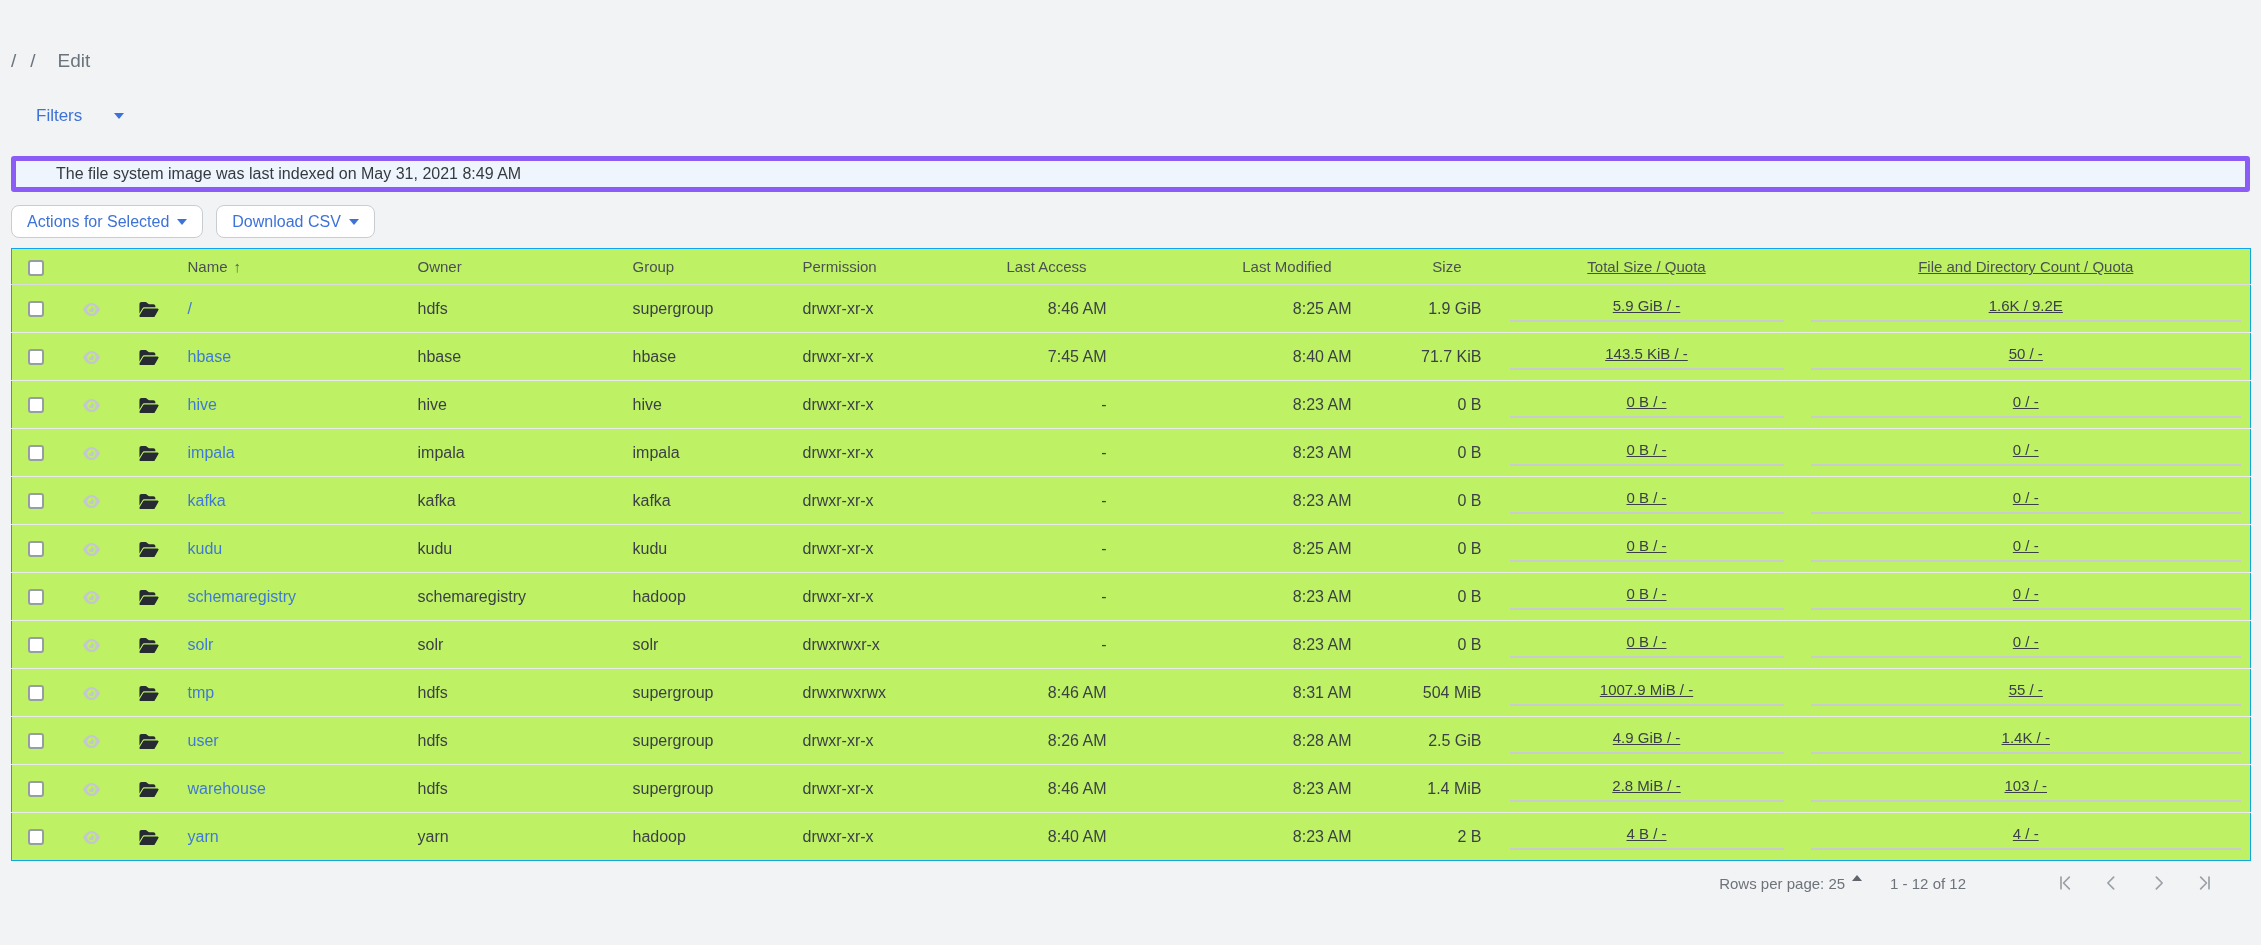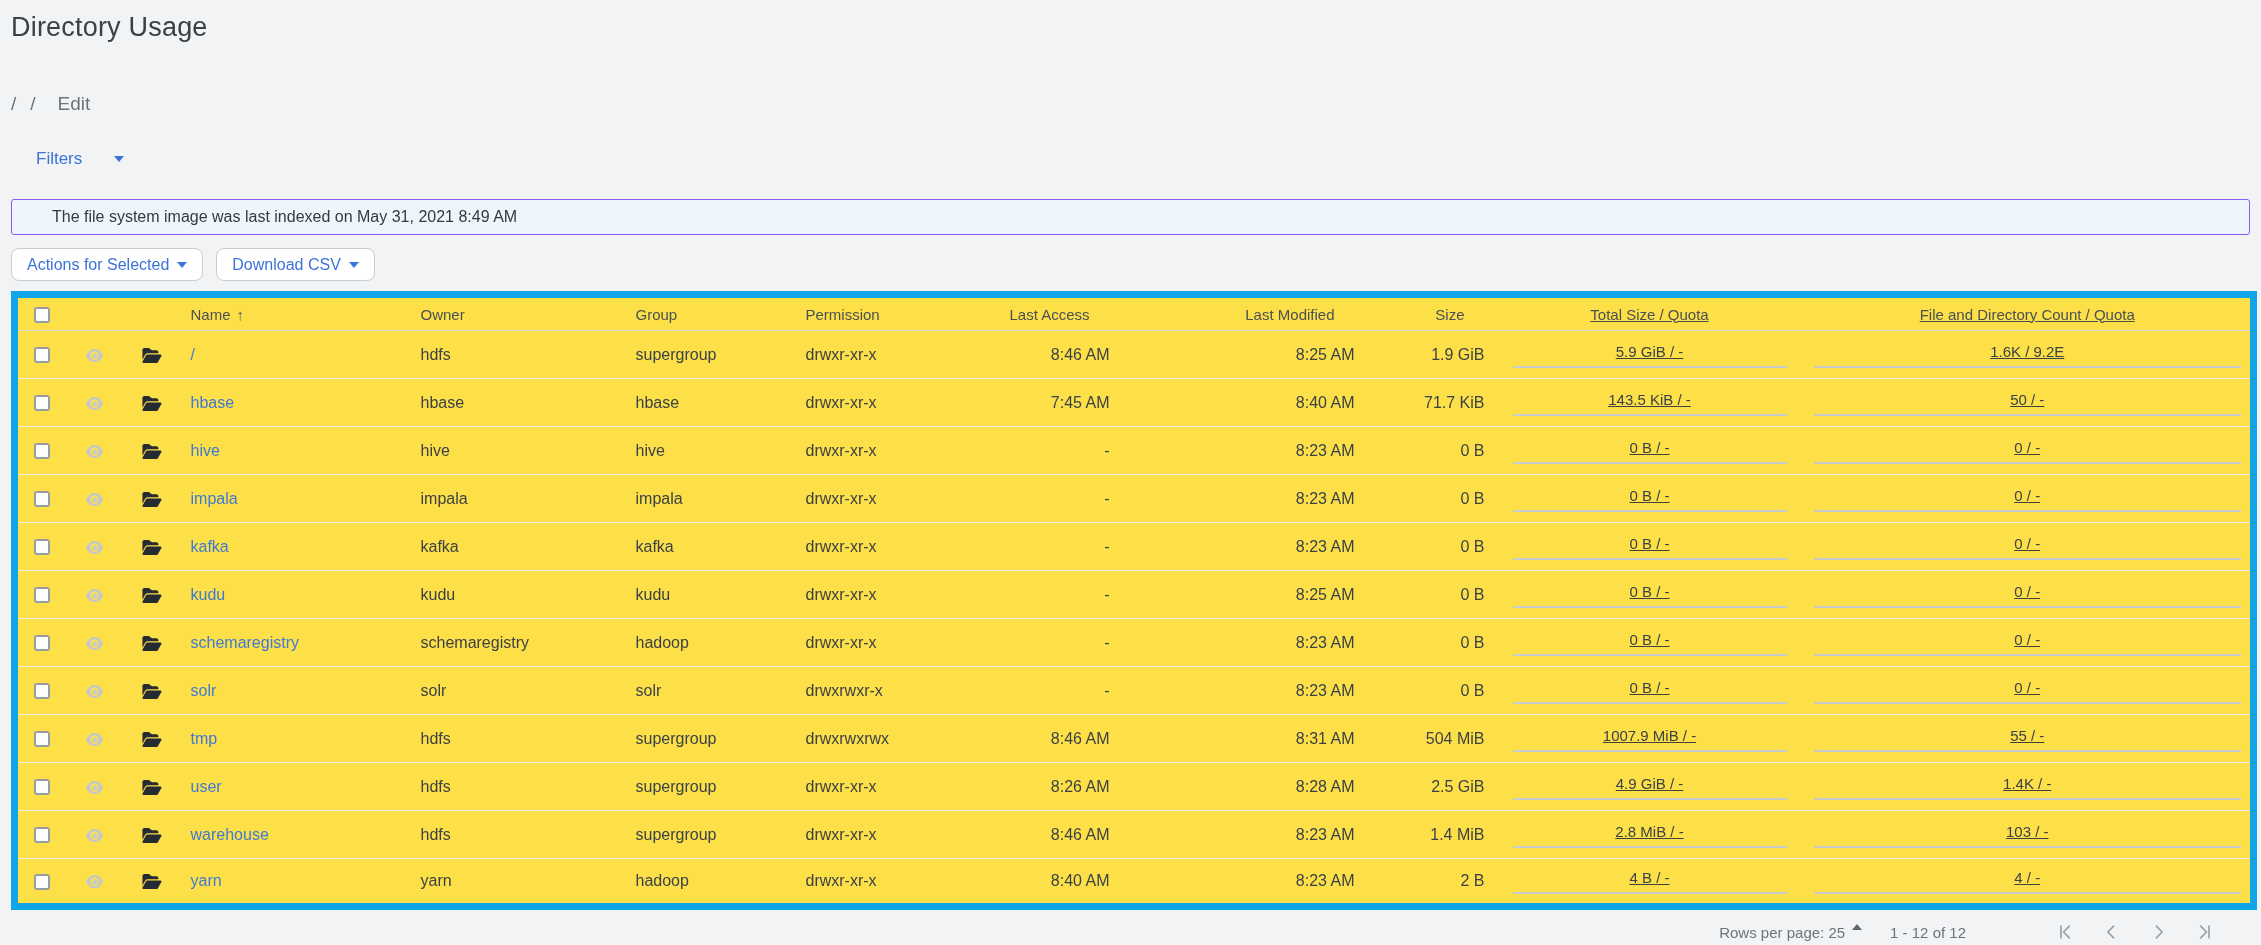--- a/index.html
+++ b/index.html
@@ -32,38 +32,38 @@
     border-left:5px solid transparent; border-right:5px solid transparent;
     border-top:6px solid currentColor;
   }
   .caret-up {
     display:inline-block; width:0; height:0; margin-left:7px;
     border-left:5px solid transparent; border-right:5px solid transparent;
     border-bottom:6px solid #5f656b;
   }
   .banner {
     margin-top:30px; height:36px;
-    background:#eff5fd; border:1px solid #8b5cf6; border-radius:3px;
+    background:#eff5fd; border:5px solid #8b5cf6; border-radius:3px;
     display:flex; align-items:center; padding-left:40px;
     font-size:16px; color:#343a40;
   }
   .toolbar { margin-top:13px; display:flex; gap:13px; }
   .btn {
     height:33px; padding:0 15px; background:#ffffff;
     border:1px solid #c8cdd1; border-radius:8px;
     font-family:"Liberation Sans", sans-serif;
     font-size:16px; color:#3d72d9;
     display:inline-flex; align-items:center; cursor:pointer;
   }
 
   
   .grid-wrap { margin-top:10px; }
   table.grid {
     width:100%; border-collapse:collapse; table-layout:fixed;
-    background:#fde047; border:7px solid #0ea5e9;
+    background:#bef264; border:1px solid #0ea5e9;
   }
   table.grid th {
     height:36px; font-weight:400; font-size:15px; color:#4b5054;
     text-align:left; padding:0 0 0 16px; border-bottom:1px solid #d9dcde;
     white-space:nowrap; overflow:hidden;
   }
   table.grid td {
     height:48px; font-size:16px; color:#3c4147;
     padding:0 0 0 16px; border-bottom:1px solid #e8eaeb;
     white-space:nowrap; overflow:hidden;
@@ -99,21 +99,20 @@
   .range { margin-left:28px; }
   .pager { display:flex; align-items:center; gap:26px; margin-left:90px; }
   .pager .pg-btn { cursor:pointer; display:inline-flex; align-items:center; }
   .pager svg { stroke:#9aa0a6; stroke-width:2; fill:none; stroke-linecap:round; stroke-linejoin:round; }
 </style>
 </head>
 <body>
 
 <div class="page">
 
-  <h1 class="page-title">Directory Usage</h1>
 
   <div class="breadcrumb">
     <span>/</span>
     <span>/</span>
     <span class="crumb-edit">Edit</span>
   </div>
 
   <div class="filters-toggle">
     <span>Filters</span>
     <span class="caret-down"></span>

